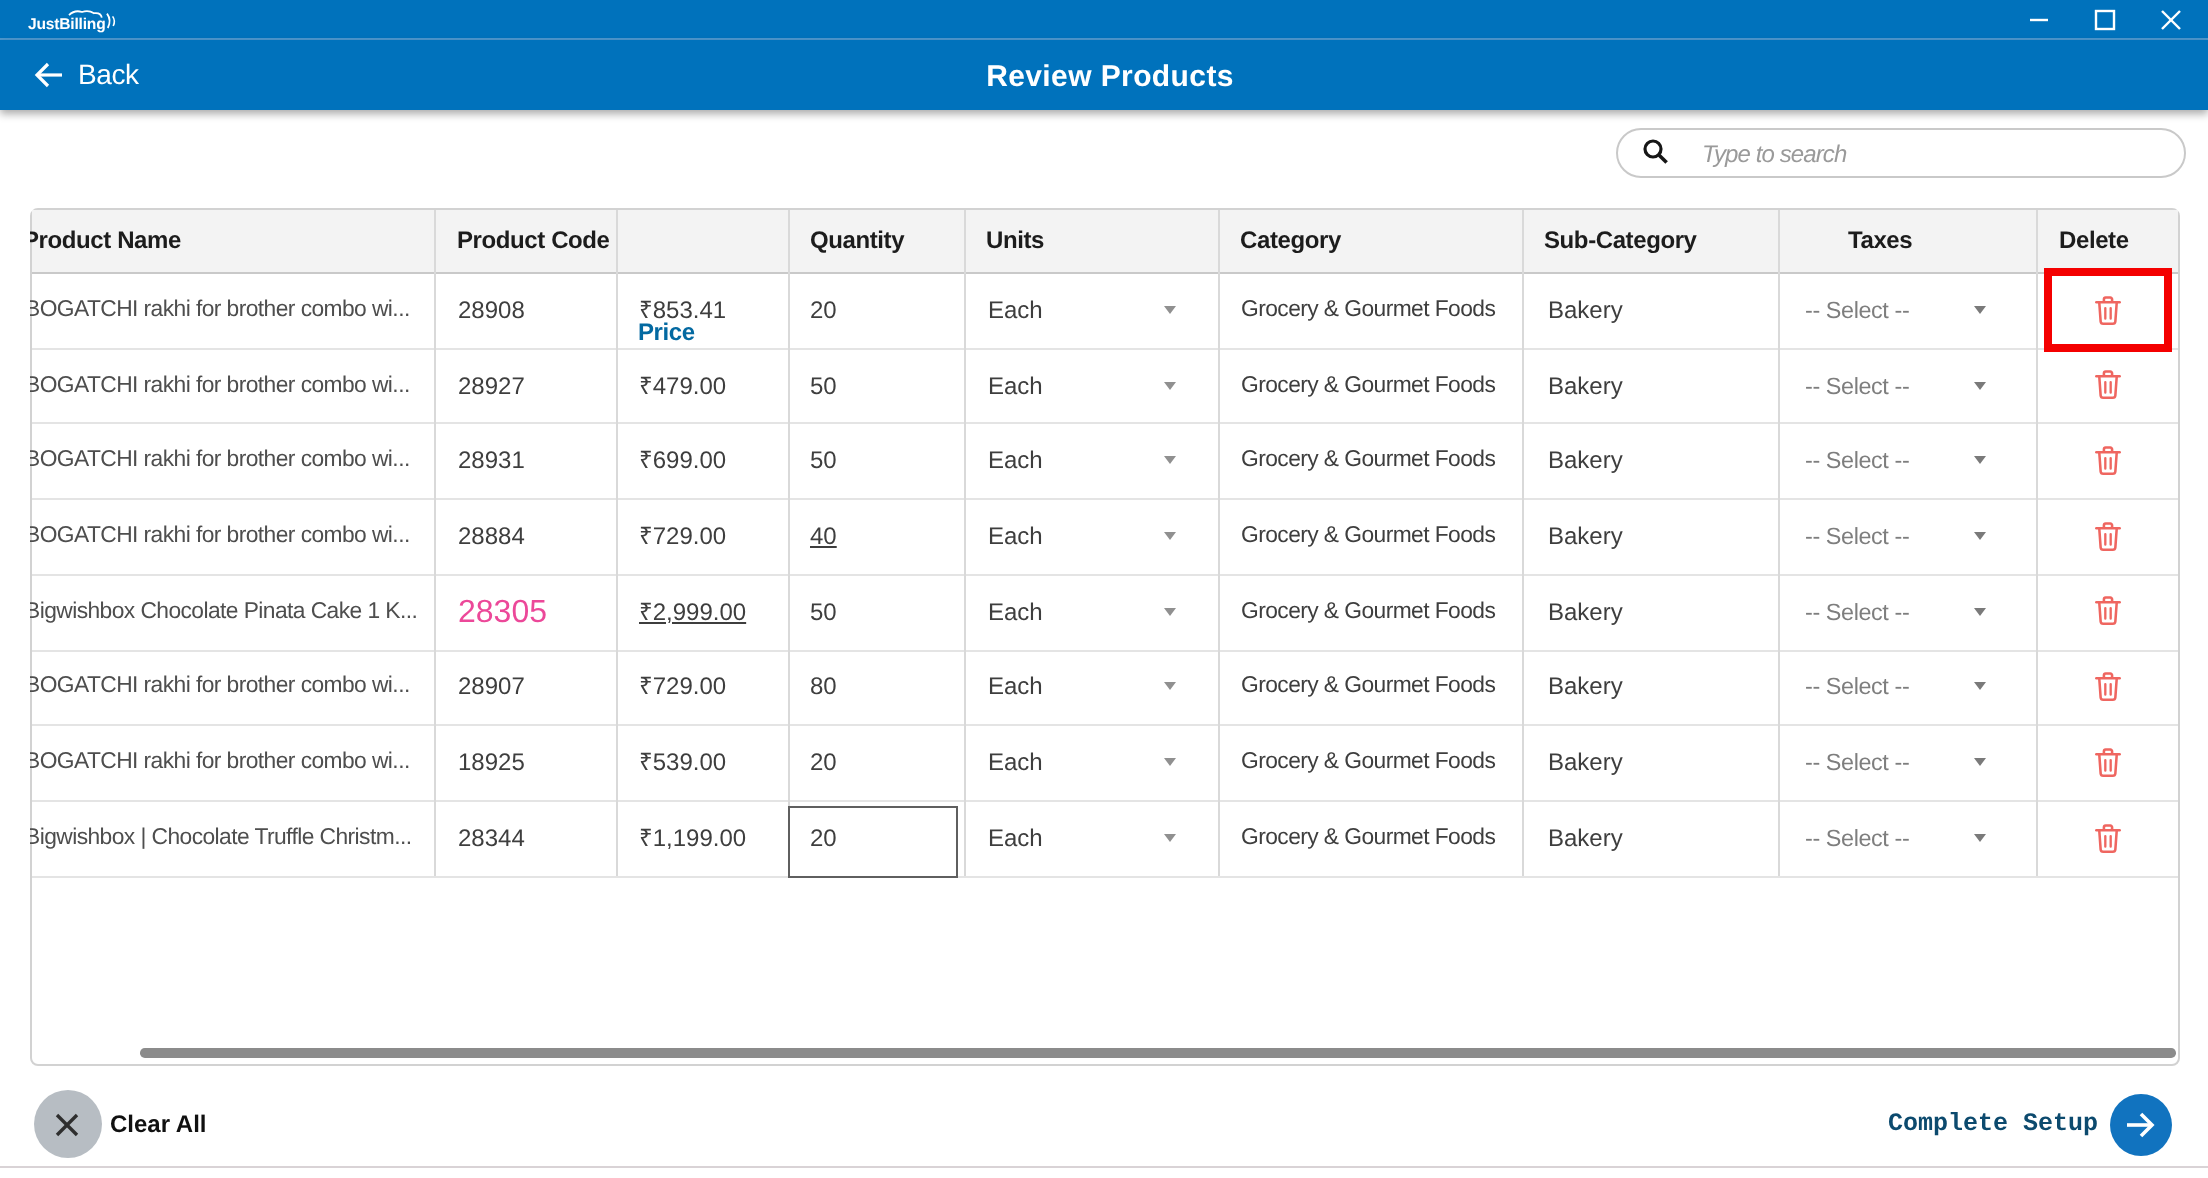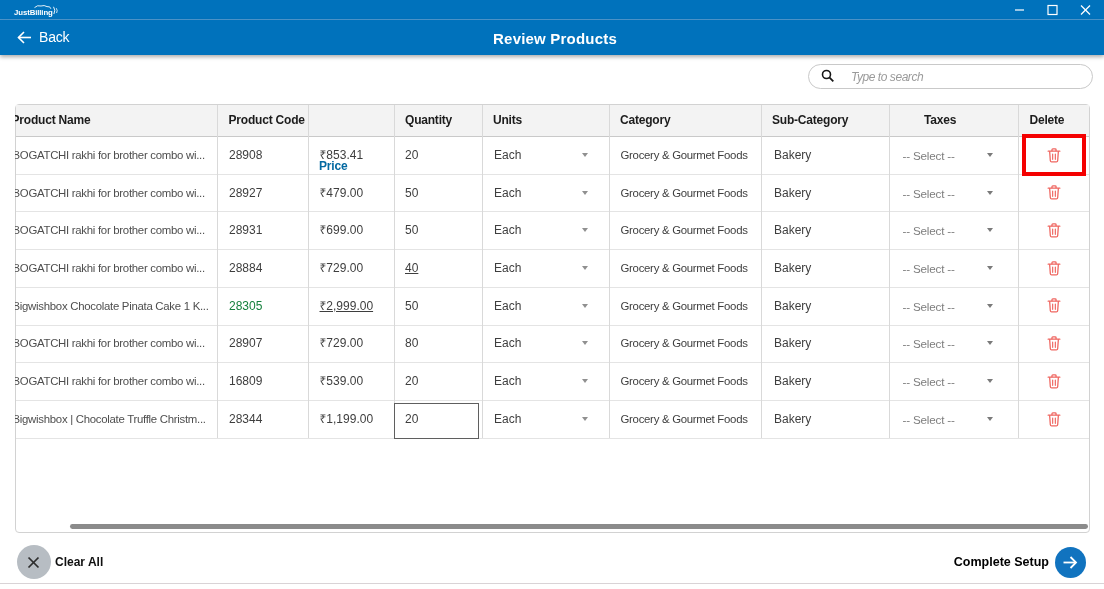--- a/index.html
+++ b/index.html
@@ -122,21 +122,21 @@
 <div class="abs ct" style="left:774px;top:261.0px;font-size:12px;color:#3e3e3e;">Bakery</div>
 <div class="abs ct" style="left:902.5px;top:261.0px;font-size:11.7px;letter-spacing:-0.2px;color:#7e7e7e;">-- Select --</div>
 <div class="abs" style="left:987px;top:266.0px;width:0;height:0;border-left:3.8px solid transparent;border-right:3.8px solid transparent;border-top:4.2px solid #7a7a7a;"></div>
 <svg class="abs" style="left:1046.5px;top:259.7px;" width="14" height="17" viewBox="0 0 24 27">
  <path d="M2 6h20" stroke="#ef6660" stroke-width="2.2" fill="none" stroke-linecap="round"></path>
  <path d="M8.5 6V3.5a1.5 1.5 0 0 1 1.5-1.5h4a1.5 1.5 0 0 1 1.5 1.5V6" stroke="#ef6660" stroke-width="2.2" fill="none"></path>
  <path d="M4.5 6l1.2 16.5a2.2 2.2 0 0 0 2.2 2h8.2a2.2 2.2 0 0 0 2.2-2L19.5 6" stroke="#ef6660" stroke-width="2.2" fill="none" stroke-linejoin="round"></path>
  <path d="M9.7 11v9M14.3 11v9" stroke="#ef6660" stroke-width="2.0" fill="none" stroke-linecap="round"></path>
 </svg>
 <div class="abs ct" style="left:15px;top:298.7px;width:201px;overflow:hidden;font-size:11.4px;letter-spacing:-0.28px;color:#4e4e4e;text-indent:-2.5px;">Bigwishbox Chocolate Pinata Cake 1 K...</div>
-<div class="abs ct" style="left:229px;top:298.7px;font-size:12px;color:#15803d;">28305</div>
+<div class="abs ct" style="left:229px;top:298.7px;font-size:16px;color:#ec4899;">28305</div>
 <div class="abs ct" style="left:319.5px;top:298.7px;font-size:12px;color:#3e3e3e;text-decoration:underline;">₹2,999.00</div>
 <div class="abs ct" style="left:405px;top:298.7px;font-size:12px;color:#3e3e3e;">50</div>
 <div class="abs ct" style="left:494px;top:298.7px;font-size:12px;color:#3e3e3e;">Each</div>
 <div class="abs" style="left:582px;top:303.7px;width:0;height:0;border-left:3.8px solid transparent;border-right:3.8px solid transparent;border-top:4.2px solid #909090;"></div>
 <div class="abs ct" style="left:620.5px;top:298.7px;font-size:11.4px;letter-spacing:-0.28px;color:#3e3e3e;">Grocery &amp; Gourmet Foods</div>
 <div class="abs ct" style="left:774px;top:298.7px;font-size:12px;color:#3e3e3e;">Bakery</div>
 <div class="abs ct" style="left:902.5px;top:298.7px;font-size:11.7px;letter-spacing:-0.2px;color:#7e7e7e;">-- Select --</div>
 <div class="abs" style="left:987px;top:303.7px;width:0;height:0;border-left:3.8px solid transparent;border-right:3.8px solid transparent;border-top:4.2px solid #7a7a7a;"></div>
 <svg class="abs" style="left:1046.5px;top:297.4px;" width="14" height="17" viewBox="0 0 24 27">
  <path d="M2 6h20" stroke="#ef6660" stroke-width="2.2" fill="none" stroke-linecap="round"></path>
@@ -154,21 +154,21 @@
 <div class="abs ct" style="left:774px;top:336.4px;font-size:12px;color:#3e3e3e;">Bakery</div>
 <div class="abs ct" style="left:902.5px;top:336.4px;font-size:11.7px;letter-spacing:-0.2px;color:#7e7e7e;">-- Select --</div>
 <div class="abs" style="left:987px;top:341.4px;width:0;height:0;border-left:3.8px solid transparent;border-right:3.8px solid transparent;border-top:4.2px solid #7a7a7a;"></div>
 <svg class="abs" style="left:1046.5px;top:335.1px;" width="14" height="17" viewBox="0 0 24 27">
  <path d="M2 6h20" stroke="#ef6660" stroke-width="2.2" fill="none" stroke-linecap="round"></path>
  <path d="M8.5 6V3.5a1.5 1.5 0 0 1 1.5-1.5h4a1.5 1.5 0 0 1 1.5 1.5V6" stroke="#ef6660" stroke-width="2.2" fill="none"></path>
  <path d="M4.5 6l1.2 16.5a2.2 2.2 0 0 0 2.2 2h8.2a2.2 2.2 0 0 0 2.2-2L19.5 6" stroke="#ef6660" stroke-width="2.2" fill="none" stroke-linejoin="round"></path>
  <path d="M9.7 11v9M14.3 11v9" stroke="#ef6660" stroke-width="2.0" fill="none" stroke-linecap="round"></path>
 </svg>
 <div class="abs ct" style="left:15px;top:374.1px;width:201px;overflow:hidden;font-size:11.4px;letter-spacing:-0.28px;color:#4e4e4e;text-indent:-2.5px;">BOGATCHI rakhi for brother combo wi...</div>
-<div class="abs ct" style="left:229px;top:374.1px;font-size:12px;color:#3e3e3e;">16809</div>
+<div class="abs ct" style="left:229px;top:374.1px;font-size:12px;color:#3e3e3e;">18925</div>
 <div class="abs ct" style="left:319.5px;top:374.1px;font-size:12px;color:#3e3e3e;">₹539.00</div>
 <div class="abs ct" style="left:405px;top:374.1px;font-size:12px;color:#3e3e3e;">20</div>
 <div class="abs ct" style="left:494px;top:374.1px;font-size:12px;color:#3e3e3e;">Each</div>
 <div class="abs" style="left:582px;top:379.1px;width:0;height:0;border-left:3.8px solid transparent;border-right:3.8px solid transparent;border-top:4.2px solid #909090;"></div>
 <div class="abs ct" style="left:620.5px;top:374.1px;font-size:11.4px;letter-spacing:-0.28px;color:#3e3e3e;">Grocery &amp; Gourmet Foods</div>
 <div class="abs ct" style="left:774px;top:374.1px;font-size:12px;color:#3e3e3e;">Bakery</div>
 <div class="abs ct" style="left:902.5px;top:374.1px;font-size:11.7px;letter-spacing:-0.2px;color:#7e7e7e;">-- Select --</div>
 <div class="abs" style="left:987px;top:379.1px;width:0;height:0;border-left:3.8px solid transparent;border-right:3.8px solid transparent;border-top:4.2px solid #7a7a7a;"></div>
 <svg class="abs" style="left:1046.5px;top:372.8px;" width="14" height="17" viewBox="0 0 24 27">
  <path d="M2 6h20" stroke="#ef6660" stroke-width="2.2" fill="none" stroke-linecap="round"></path>
@@ -194,18 +194,18 @@
 </svg>
 <div class="abs" style="left:393.5px;top:402.5px;width:85.5px;height:36.5px;border:1px solid #5f5f5f;box-sizing:border-box;"></div>
 <div class="abs" style="left:1022px;top:133.5px;width:64px;height:42.5px;border:4px solid #f40000;box-sizing:border-box;"></div>
 <div class="abs" style="left:70px;top:524px;width:1018px;height:4.8px;border-radius:2.4px;background:#8b8b8b;"></div>
 <div class="abs" style="left:16.5px;top:545px;width:34px;height:34px;border-radius:50%;background:#b7bdc3;"></div>
 <svg class="abs" style="left:27px;top:555.5px;" width="13" height="13" viewBox="0 0 13 13">
  <line x1="1.5" y1="1.5" x2="11.5" y2="11.5" stroke="#2e2e2e" stroke-width="1.7"></line>
  <line x1="11.5" y1="1.5" x2="1.5" y2="11.5" stroke="#2e2e2e" stroke-width="1.7"></line>
 </svg>
 <div class="abs ct" style="left:55px;top:555px;font-size:12px;font-weight:bold;color:#101010;">Clear All</div>
-<div class="abs ct" style="right:55px;top:555px;font-size:12.5px;font-weight:bold;color:#000000;">Complete Setup</div>
+<div class="abs ct" style="right:55px;top:555px;font-size:12.5px;font-weight:bold;color:#0c4a6e;font-family:Liberation Mono, monospace;">Complete Setup</div>
 <div class="abs" style="left:1054.5px;top:546.5px;width:31px;height:31px;border-radius:50%;background:#1173bf;"></div>
 <svg class="abs" style="left:1062px;top:554.5px;" width="16" height="15" viewBox="0 0 16 15">
  <line x1="1.5" y1="7.5" x2="13.5" y2="7.5" stroke="#fff" stroke-width="1.8"></line>
  <path d="M8.5 2 L14 7.5 L8.5 13" fill="none" stroke="#fff" stroke-width="1.8"></path>
 </svg>
 <div class="abs" style="left:0;top:583px;width:1104px;height:1px;background:#d9d3d6;"></div>
 </body></html>

